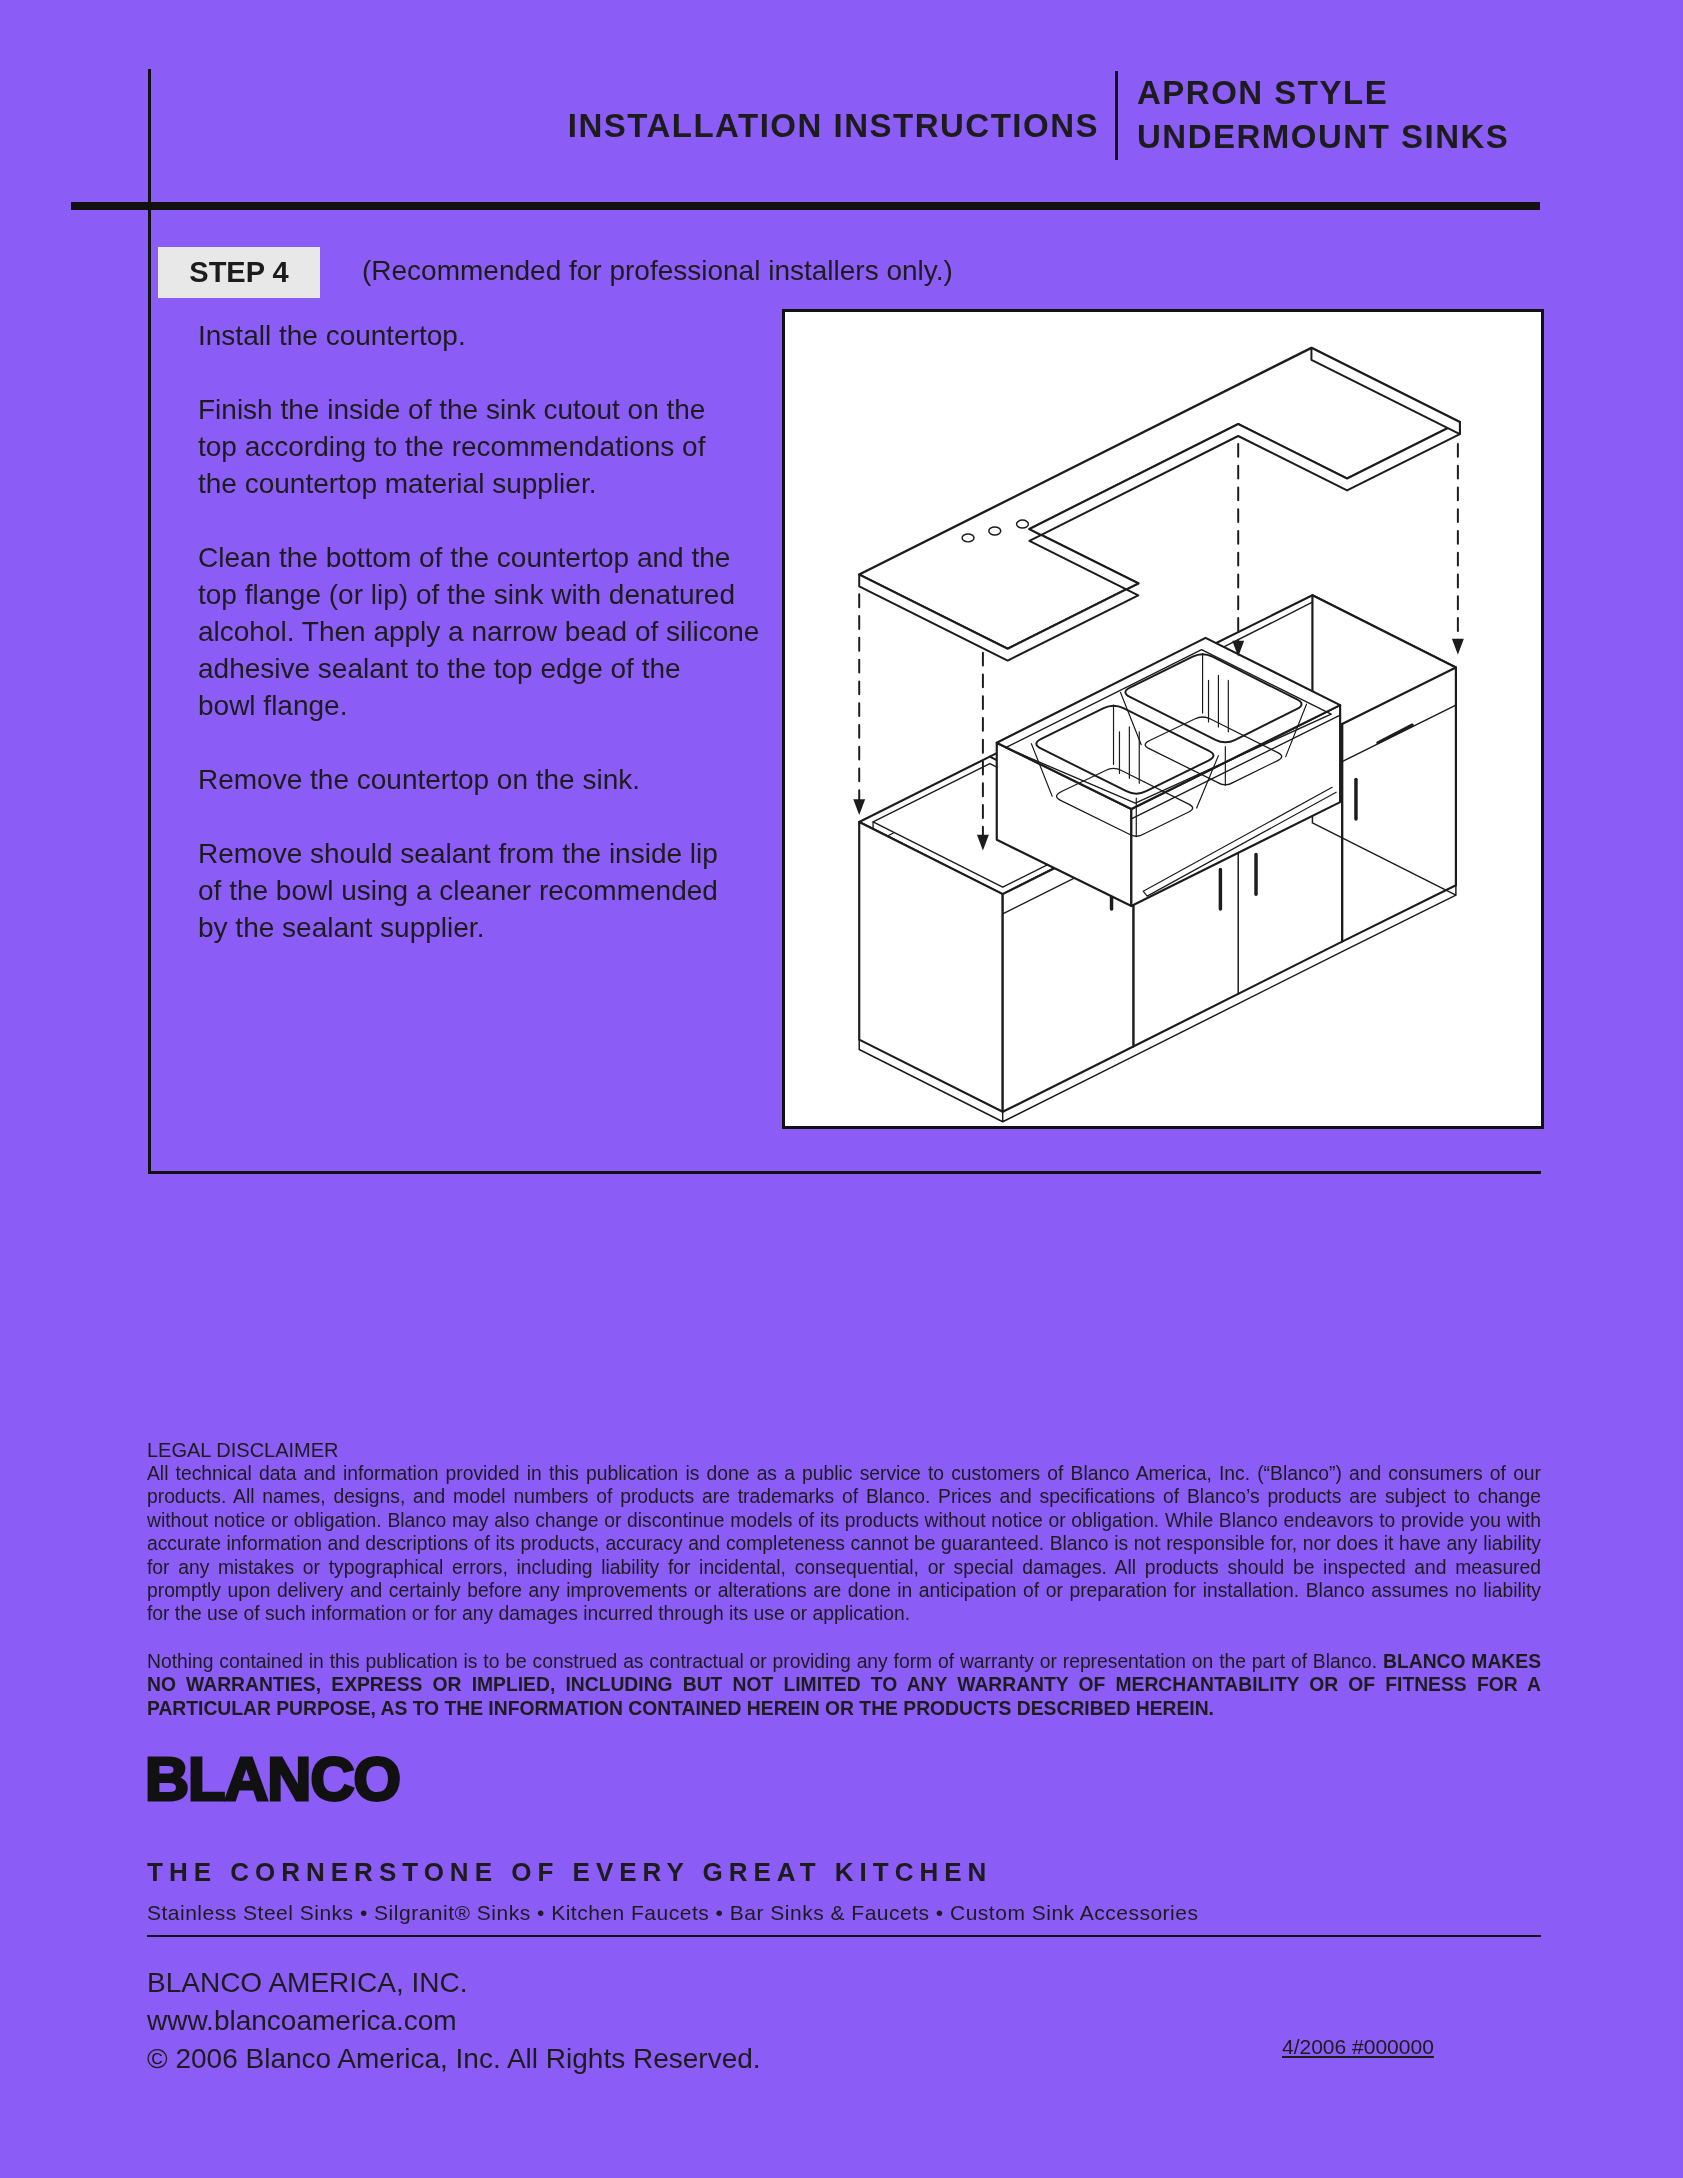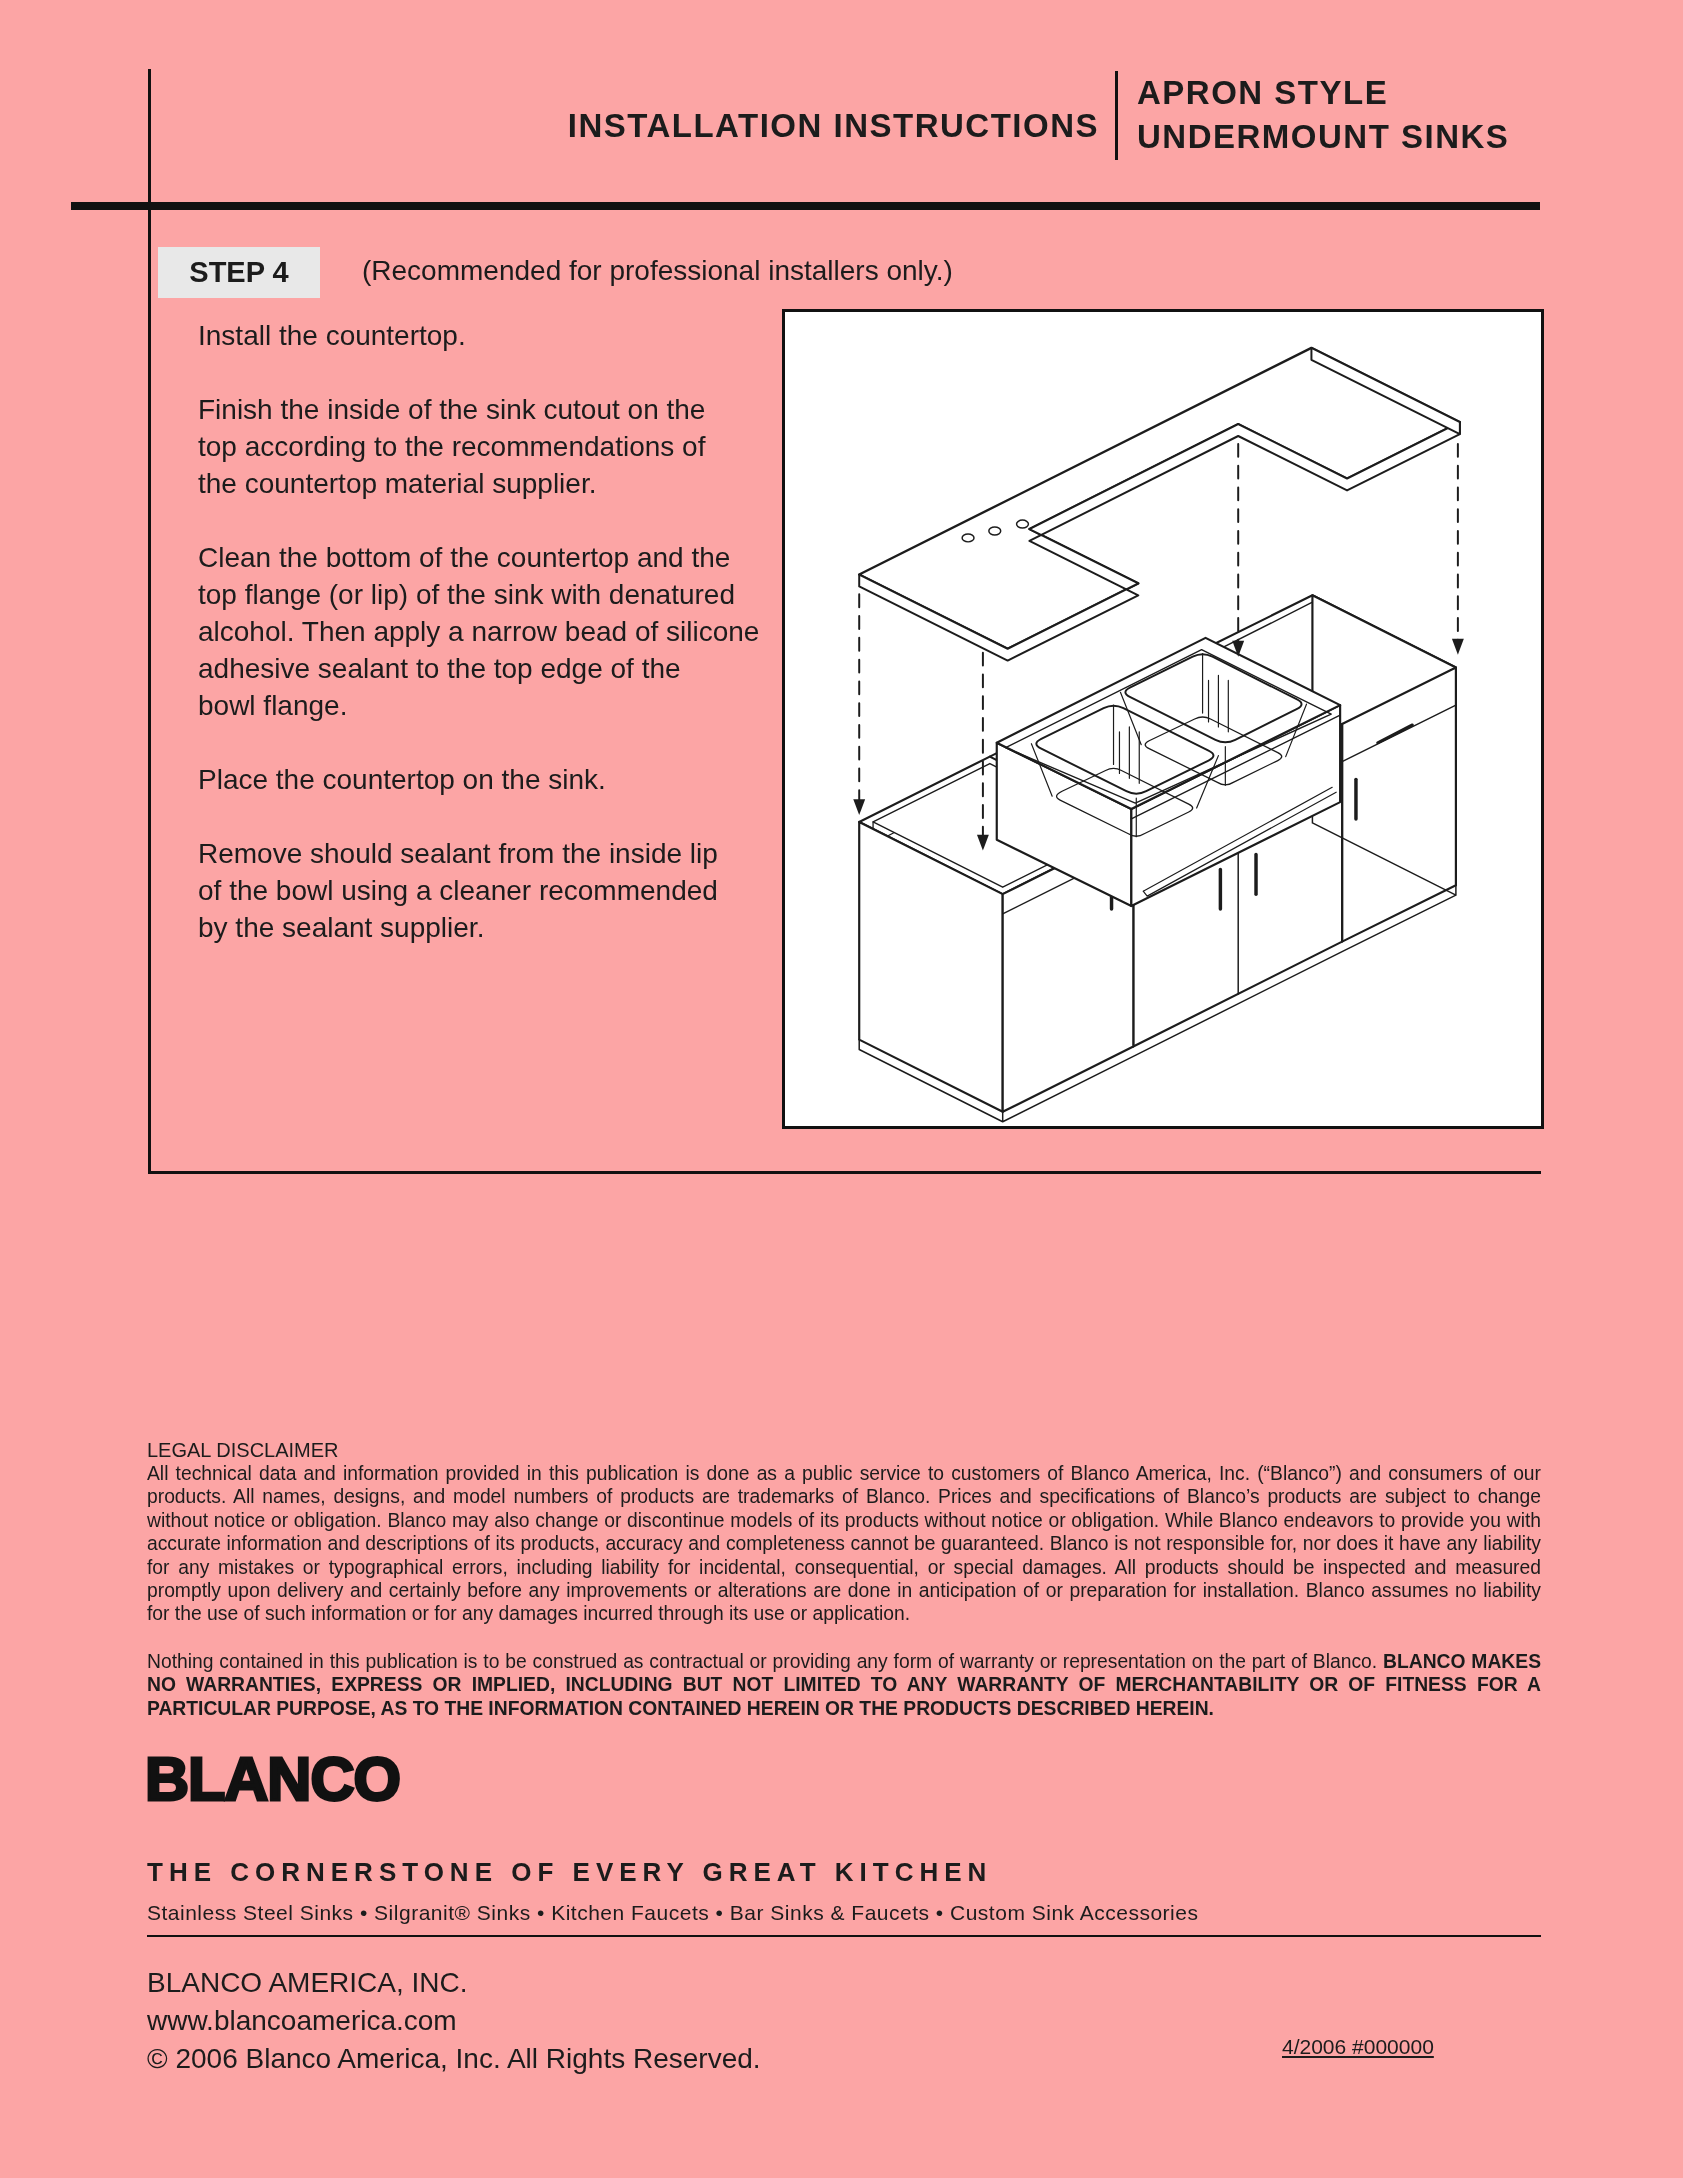--- a/index.html
+++ b/index.html
@@ -1,17 +1,17 @@
 <!DOCTYPE html>
 <html><head>
 <meta charset="utf-8">
 <style>
   html,body{margin:0;padding:0;background:#ffffff;}
   #page{
-    position:relative;width:1683px;height:2178px;background:#fca5a5;overflow:hidden;
+    position:relative;width:1683px;height:2178px;background:#8b5cf6;overflow:hidden;
     font-family:"Liberation Sans","DejaVu Sans",sans-serif;color:#1c1c1c;
   }
   .abs{position:absolute;}
   
   #vline{left:148px;top:69px;width:3px;height:1105px;background:#111;}
   #thickrule{left:71px;top:202px;width:1469px;height:8px;background:#111;}
   #hdr-left{left:297px;top:107px;width:802px;text-align:right;
     font-size:33px;font-weight:bold;letter-spacing:1.5px;white-space:nowrap;}
   #hdr-div{left:1115px;top:71px;width:3px;height:89px;background:#111;}
   #hdr-right{left:1137px;top:71px;font-size:33px;font-weight:bold;letter-spacing:1.5px;line-height:44px;white-space:nowrap;}
@@ -76,21 +76,21 @@
       <div class="bl">the countertop material supplier.</div>
     </div>
     <div class="para">
       <div class="bl">Clean the bottom of the countertop and the</div>
       <div class="bl">top flange (or lip) of the sink with denatured</div>
       <div class="bl">alcohol. Then apply a narrow bead of silicone</div>
       <div class="bl">adhesive sealant to the top edge of the</div>
       <div class="bl">bowl flange.</div>
     </div>
     <div class="para">
-      <div class="bl">Place the countertop on the sink.</div>
+      <div class="bl">Remove the countertop on the sink.</div>
     </div>
     <div class="para">
       <div class="bl">Remove should sealant from the inside lip</div>
       <div class="bl">of the bowl using a cleaner recommended</div>
       <div class="bl">by the sealant supplier.</div>
     </div>
   </div>
 
   <div class="abs" id="figbox">
     <svg viewBox="0 0 764 822">

